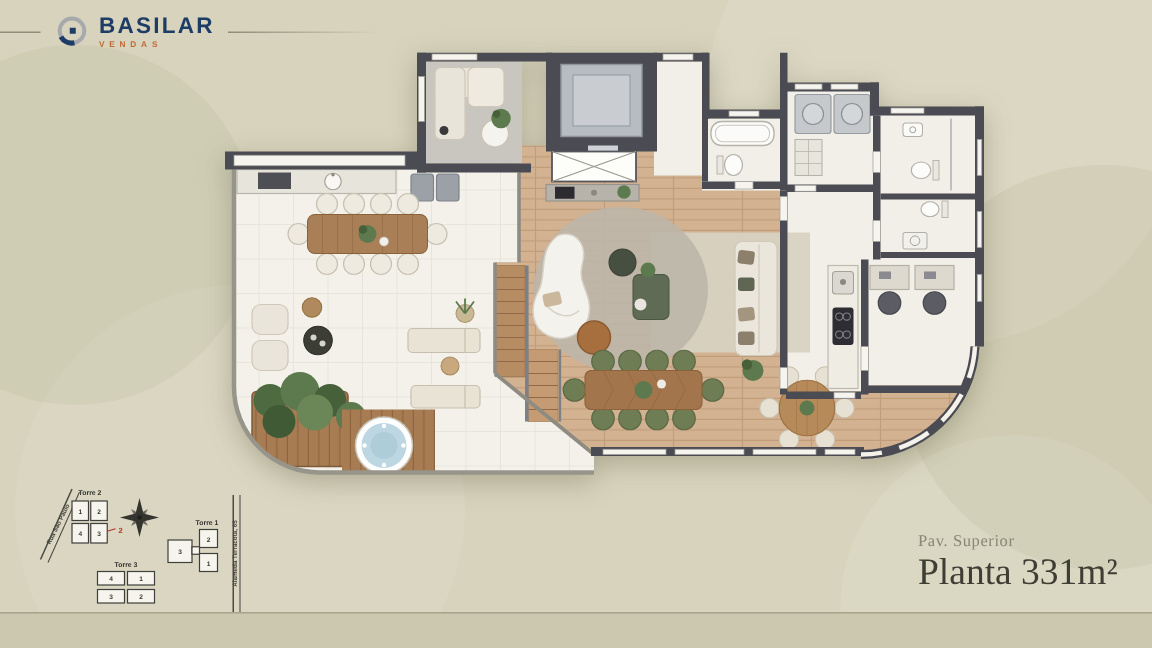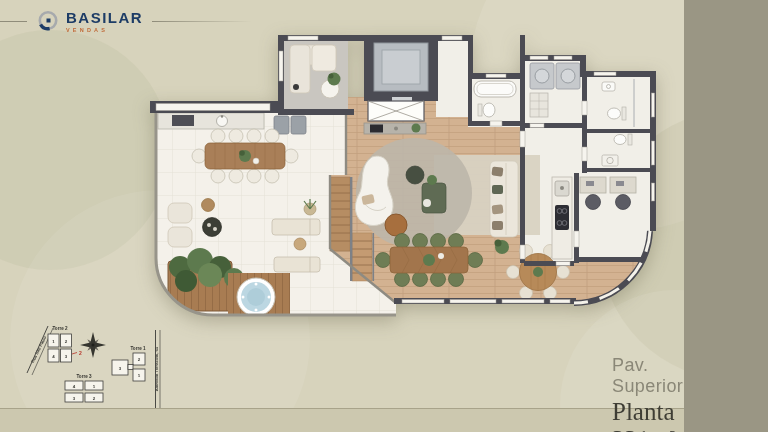--- a/index.html
+++ b/index.html
@@ -1,16 +1,16 @@
 <!DOCTYPE html>
 <html><head>
 <meta charset="utf-8">
 <style>
   html,body{margin:0;padding:0;background:#9a9684;}
-  .stage{position:relative;width:684px;height:432px;background:#d7d3bc;overflow:hidden;
+  .stage{position:relative;width:768px;height:432px;background:#d7d3bc;overflow:hidden;
          font-family:"Liberation Sans",sans-serif;}
   
   .bgc{position:absolute;border-radius:50%;pointer-events:none;}
   .bgc1{left:470px;top:-90px;width:320px;height:320px;background:rgba(255,255,255,.10);}
   .bgc2{left:600px;top:110px;width:270px;height:270px;background:rgba(166,166,128,.14);}
   .bgc3{left:-70px;top:30px;width:240px;height:240px;background:rgba(160,165,125,.12);}
   .bgc4{left:10px;top:190px;width:300px;height:300px;background:rgba(255,255,255,.08);}
   .bgc5{left:560px;top:290px;width:230px;height:230px;background:rgba(255,255,255,.09);}
   .bottom-band{position:absolute;left:0;top:408px;width:768px;height:24px;
                background:#ccc8af;border-top:1px solid rgba(100,95,70,.35);}
@@ -26,21 +26,21 @@
   
   .plan-svg{position:absolute;left:150px;top:35px;filter:drop-shadow(0 5px 9px rgba(80,75,50,.30));}
   .sitemap-svg{position:absolute;left:14px;top:318px;}
   .sm-t{font:700 4.6px "Liberation Sans",sans-serif;fill:#33332e;}
   .sm-u{font:700 4.4px "Liberation Sans",sans-serif;fill:#3a3a35;}
   .sm-s{font:700 4.2px "Liberation Sans",sans-serif;fill:#45453f;}
   .sm-m{font:700 5px "Liberation Sans",sans-serif;fill:#b73228;}
   .sm-box{fill:#f6f4ec;stroke:#3f3f3c;stroke-width:.8;}
   
   .plan-title{position:absolute;left:612px;top:355px;}
-  .floor-label{font-size:18px;color:#8a8777;letter-spacing:.4px;}
+  .floor-label{font-size:11px;color:#8a8777;letter-spacing:.4px;font-family:Liberation Serif, serif;}
   .area-label{font-family:"Liberation Serif",serif;font-size:25px;
               color:#3f3e35;margin-top:1px;}
 </style>
 </head>
 <body>
 
 <div class="stage">
 
   <div class="bgc bgc1"></div>
   <div class="bgc bgc2"></div>

